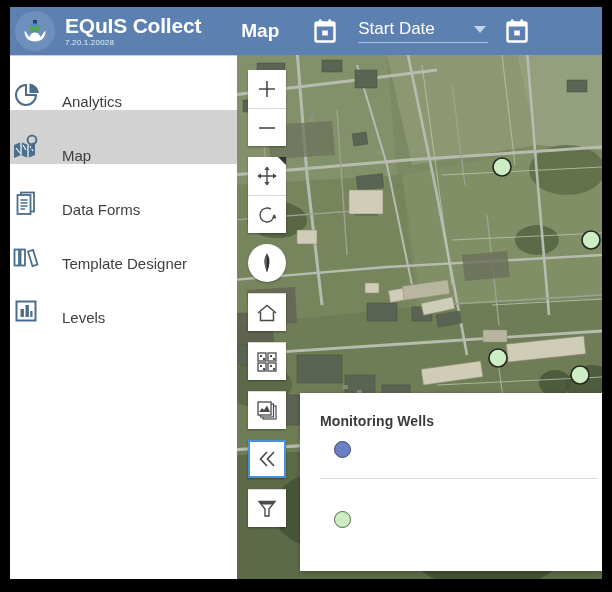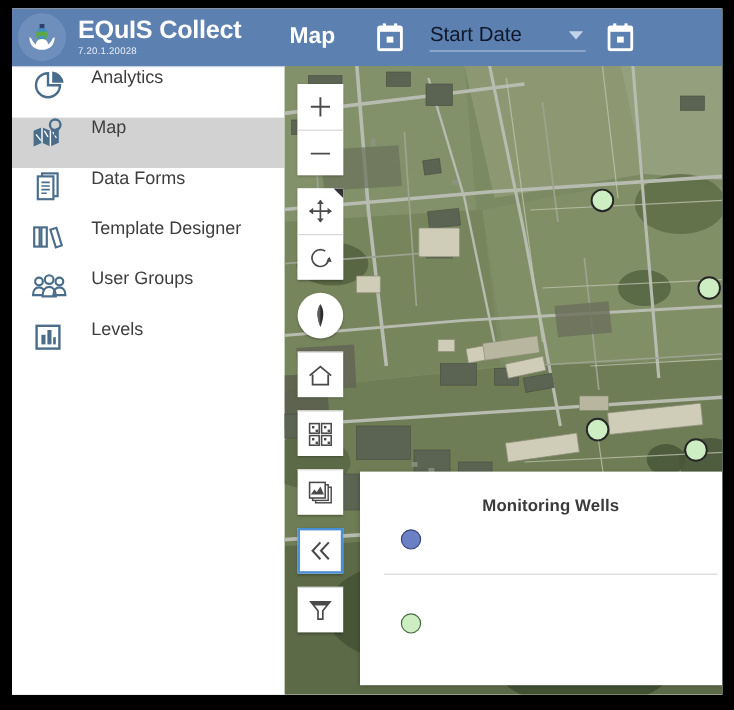--- a/index.html
+++ b/index.html
@@ -45,40 +45,40 @@
     margin-left: 40px; flex: 0 0 auto;
   }
   .cal-icon { margin-left: 35px; flex: 0 0 auto; display:block; }
   .date-select {
     margin-left: 22px; flex: 0 0 auto;
     width: 130px;
     border-bottom: 1px solid #a9c0dd;
     padding-bottom: 3px;
     display: flex; align-items: center; justify-content: space-between;
   }
-  .date-select-label { font-size: 17px; color: #0f172a; }
+  .date-select-label { font-size: 17px; color: #ffffff; }
   .caret {
     width: 0; height: 0;
     border-left: 6px solid transparent;
     border-right: 6px solid transparent;
     border-top: 7px solid #c3d4e9;
     margin-right: 2px;
   }
   .cal-icon-2 { margin-left: 18px; flex: 0 0 auto; display:block; }
 
   
   #sidebar {
     position: absolute; left: 0; top: 48px;
     width: 227px; height: 524px;
     background: #ffffff;
     border-top: 1px solid #c8d2de;
   }
   .nav-item {
-    height: 42px; display: flex; align-items: flex-start;
-    padding-left: 16px; cursor: pointer;
+    height: 54px; display: flex; align-items: flex-end;
+    padding-left: 2px; cursor: pointer;
   }
   .nav-item.active { background: #d2d2d2; }
   .nav-icon {
     width: 34px; flex: 0 0 auto;
     display: flex; align-items: center; justify-content: flex-start;
   }
   .nav-label {
     font-size: 15px; color: #3e3e3e; margin-left: 16px;
   }
 
@@ -116,21 +116,21 @@
     border-left: 8px solid transparent;
   }
 
   
   #legend {
     position: absolute; left: 63px; top: 338px;
     width: 302px; height: 178px;
     background: #ffffff;
     box-shadow: 0 1px 4px rgba(0,0,0,0.3);
   }
-  .legend-section { padding: 20px 4px 0 20px; text-align: center; }
+  .legend-section { padding: 20px 4px 0 20px; }
   .legend-title {
     font-size: 14px; color: #3a3a3a; font-weight: 600; letter-spacing: 0.1px;
   }
   .legend-swatch-row { padding: 12px 0 0 14px; }
   .swatch {
     width: 17px; height: 17px; border-radius: 50%;
     border: 1px solid #444; display: block;
   }
   .legend-divider {
     margin-top: 20px; height: 1px; background: #d9d9d9;
@@ -222,33 +222,20 @@
       <span class="nav-icon">
         <svg width="30" height="30" viewBox="0 0 30 30">
           <rect x="2.5" y="7.5" width="4.5" height="16" fill="none" stroke="#4a6d8c" stroke-width="1.8"></rect>
           <rect x="8.5" y="7.5" width="4.5" height="16" fill="none" stroke="#4a6d8c" stroke-width="1.8"></rect>
           <path d="M16 9.5 L21 7.8 L25.5 22.5 L20.5 24.2 Z" fill="none" stroke="#4a6d8c" stroke-width="1.8"></path>
         </svg>
       </span>
       <span class="nav-label">Template Designer</span>
     </div>
 
-    <div class="nav-item">
-      <span class="nav-icon">
-        <svg width="30" height="30" viewBox="0 0 30 30">
-          <circle cx="6.5" cy="10.5" r="3.2" fill="none" stroke="#4a6d8c" stroke-width="1.8"></circle>
-          <circle cx="15" cy="9" r="3.6" fill="none" stroke="#4a6d8c" stroke-width="1.8"></circle>
-          <circle cx="23.5" cy="10.5" r="3.2" fill="none" stroke="#4a6d8c" stroke-width="1.8"></circle>
-          <path d="M1.5 22 C1.5 17.5, 4 15.5, 6.5 15.5 C9 15.5, 11.5 17.5, 11.5 22 Z" fill="none" stroke="#4a6d8c" stroke-width="1.8"></path>
-          <path d="M9.5 23 C9.5 17.8, 12 15, 15 15 C18 15, 20.5 17.8, 20.5 23 Z" fill="#ffffff" stroke="#4a6d8c" stroke-width="1.8"></path>
-          <path d="M18.5 22 C18.5 17.5, 21 15.5, 23.5 15.5 C26 15.5, 28.5 17.5, 28.5 22 Z" fill="none" stroke="#4a6d8c" stroke-width="1.8"></path>
-        </svg>
-      </span>
-      <span class="nav-label">User Groups</span>
-    </div>
 
     <div class="nav-item">
       <span class="nav-icon">
         <svg width="30" height="30" viewBox="0 0 30 30">
           <rect x="4.5" y="5.5" width="19" height="19" fill="none" stroke="#4a6d8c" stroke-width="2"></rect>
           <rect x="8.5" y="13" width="3.4" height="8" fill="#4a6d8c"></rect>
           <rect x="13.5" y="9" width="3.4" height="12" fill="#4a6d8c"></rect>
           <rect x="18.3" y="15" width="2.2" height="6" fill="#4a6d8c"></rect>
         </svg>
       </span>

